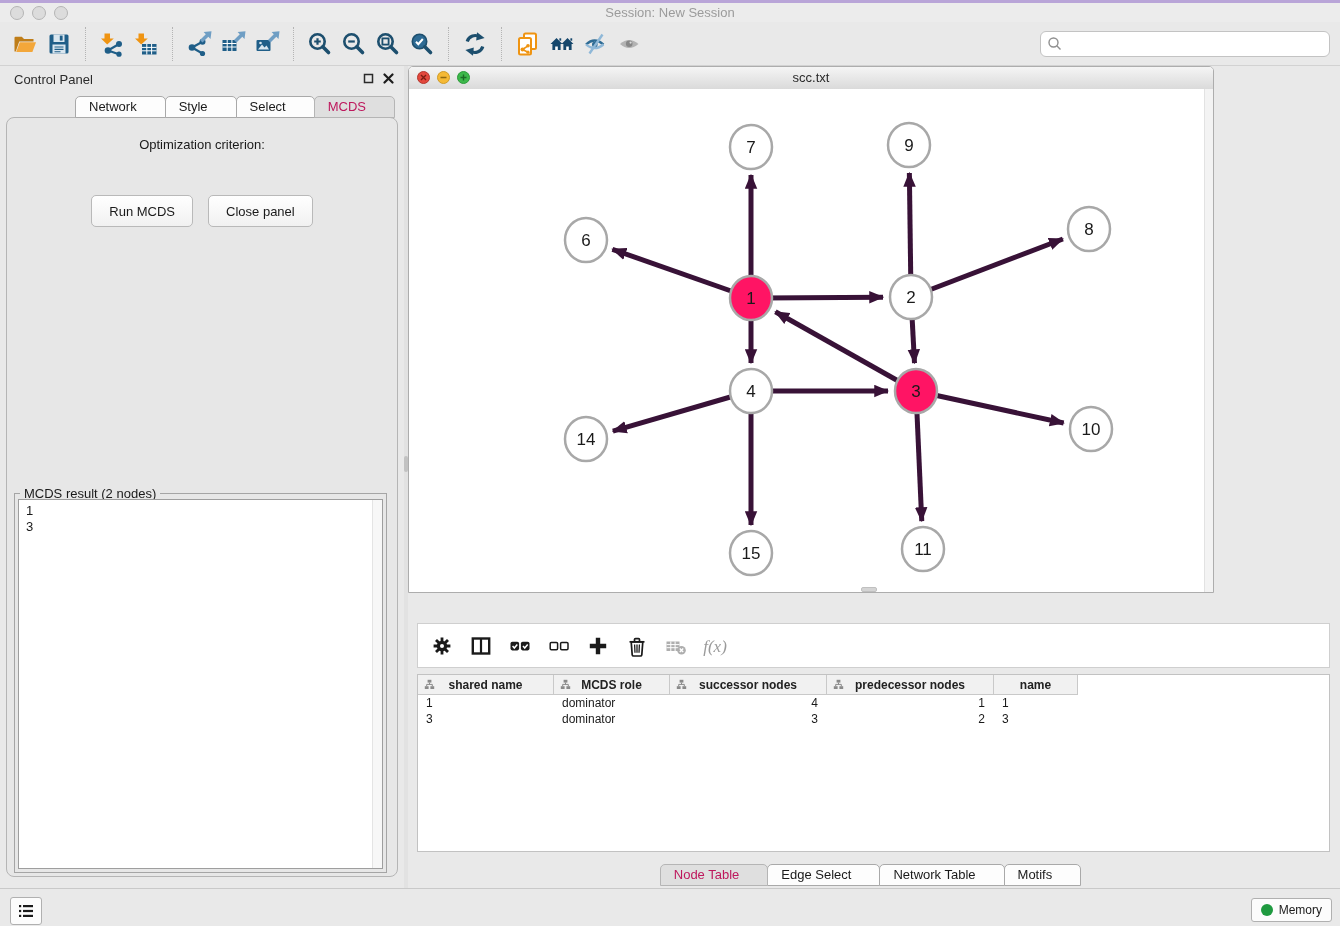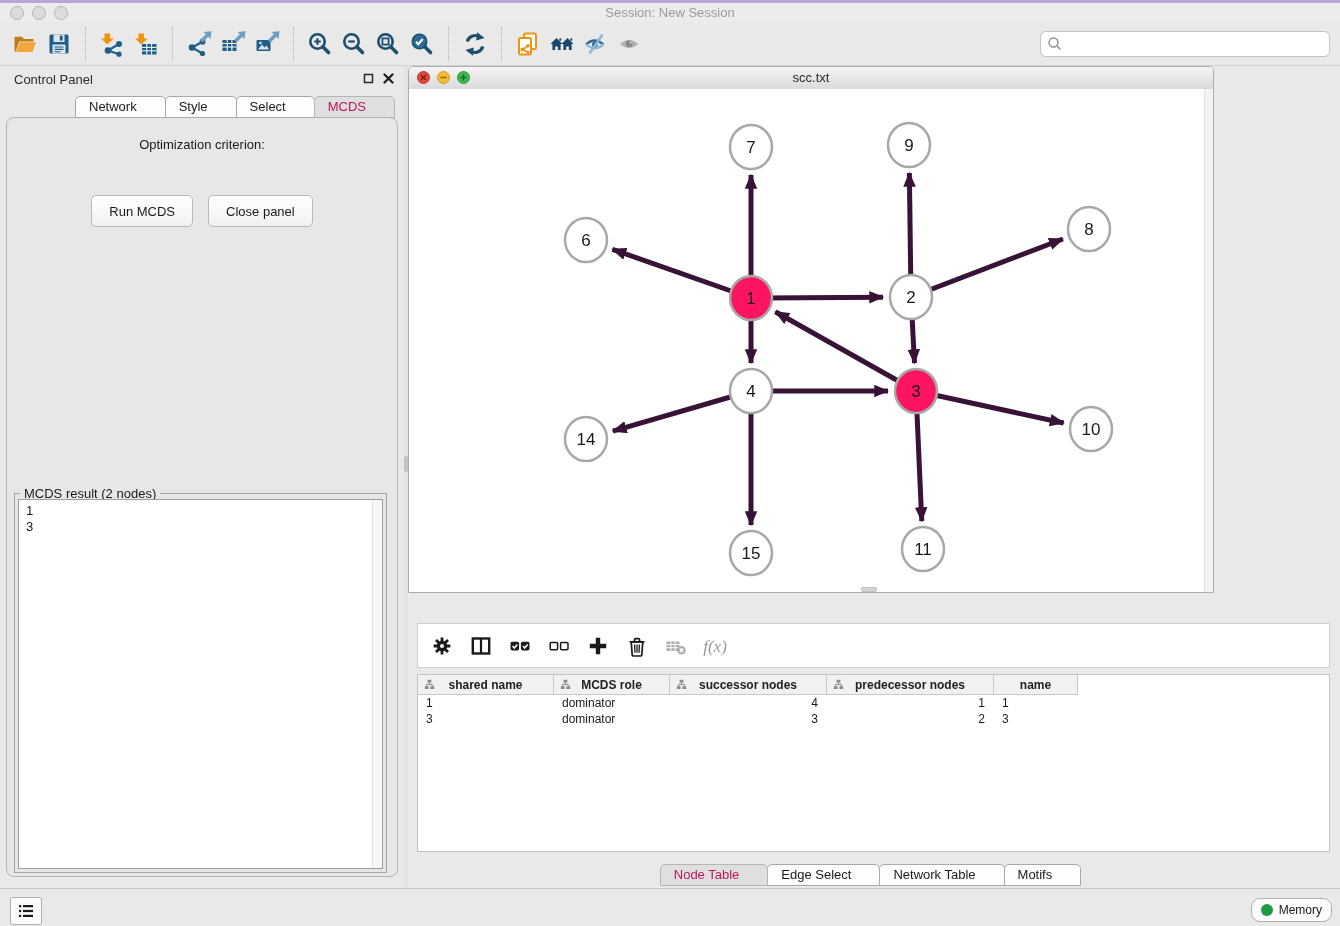--- a/index.html
+++ b/index.html
@@ -73,21 +73,21 @@
   .hfill{flex:1;background:#fff;}
   .trow{display:flex;height:16px;}
   .tcell{font-size:12px;line-height:16px;box-sizing:border-box;overflow:hidden;white-space:nowrap;}
   .al{padding-left:8px;text-align:left;}
   .ar{padding-right:9px;text-align:right;}
   #tp-tabs{position:absolute;top:269px;width:100%;display:flex;justify-content:center;}
   
   #status-bar{left:0;top:888px;width:100%;height:38px;background:#e9e9e9;border-top:1px solid #c9c9c9;box-sizing:border-box;}
   #task-btn{position:absolute;left:10px;top:8px;width:30px;height:26px;background:#fcfcfc;border:1px solid #b0b0b0;border-radius:3px;
             display:flex;align-items:center;justify-content:center;}
-  #memory-btn{position:absolute;right:8px;top:9px;height:24px;padding:0 9px;background:#fcfcfc;border:1px solid #b0b0b0;border-radius:9px;
+  #memory-btn{position:absolute;right:8px;top:9px;height:24px;padding:0 9px;background:#fcfcfc;border:1px solid #b0b0b0;border-radius:3px;
               display:flex;align-items:center;gap:6px;box-sizing:border-box;}
   #memory-dot{width:12px;height:12px;border-radius:50%;background:#1f9a40;}
   #memory-btn span.lbl{font-size:12px;}
 </style>
 </head>
 <body>
 
 <div class="abs" id="accent"></div>
 <div class="abs" id="titlebar">
   <div class="abs" id="tl-group">

